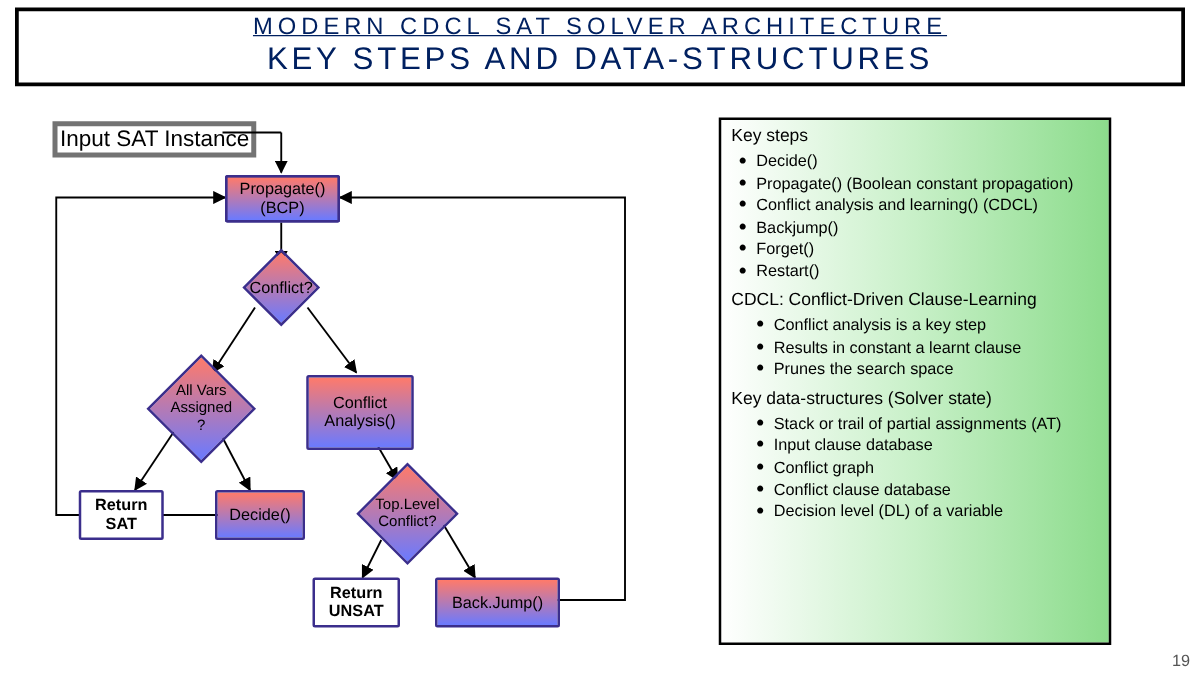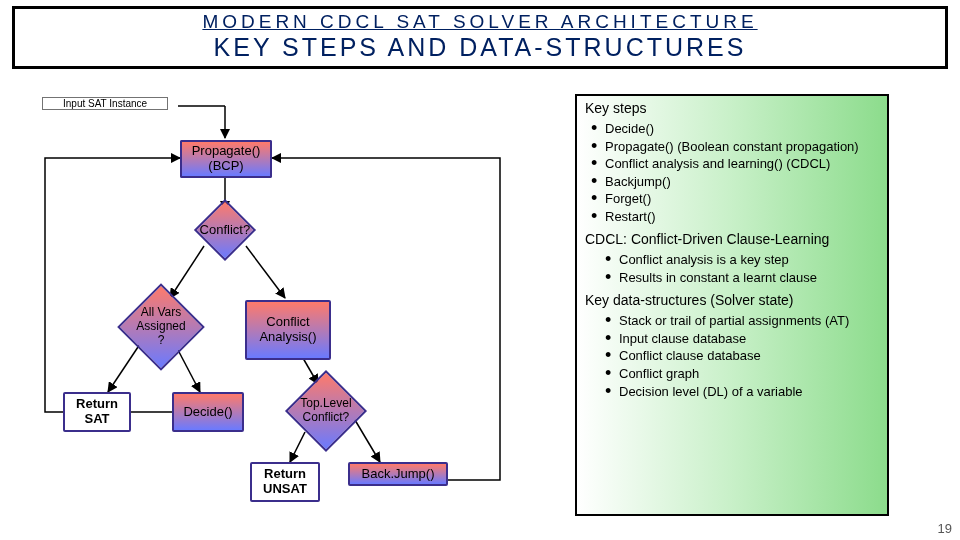--- a/index.html
+++ b/index.html
@@ -29,23 +29,23 @@
     font-weight: 400;
   }
   .title-box .t2 {
     font-size: 25px;
     color: #002060;
     font-weight: 400;
     letter-spacing: 3px;
   }
   .input-box {
     position: absolute;
-    border: 1px solid #737373;
-    padding: 0 20px;
-    font-size: 10px;
+    border: 4px solid #737373;
+    padding: 0 2px;
+    font-size: 18px;
     background: #fff;
   }
   .node {
     position: absolute;
     border: 2px solid;
     text-align: center;
     display: flex;
     align-items: center;
     justify-content: center;
     font-size: 13px;
@@ -171,42 +171,43 @@
 <div class="node diamond" style="left:297px; top:382px; width:58px; height:58px; border-color:#3b2e8c; background:linear-gradient(to bottom right,#ff7a6a,#6a7aff);">
   <span class="inner" style="white-space:pre-line; font-size:12px;">Top.Level
 Conflict?</span>
 </div>
 
 <div class="node rect" style="left:250px; top:462px; width:70px; height:40px; border-color:#3b2e8c; background:#fff; font-weight:bold;">
   <span style="white-space:pre-line;">Return
 UNSAT</span>
 </div>
 
-<div class="node rect" style="left:348px; top:462px; width:100px; height:24px; border-color:#3b2e8c; background:linear-gradient(to bottom,#ff7a6a,#6a7aff);">
+<div class="node rect" style="left:348px; top:462px; width:100px; height:40px; border-color:#3b2e8c; background:linear-gradient(to bottom,#ff7a6a,#6a7aff);">
   <span>Back.Jump()</span>
 </div>
 
 <div class="panel" style="left:575px; top:94px; width:314px; height:422px;">
   <div class="section-title">Key steps</div>
   <ul>
     <li>Decide()</li>
     <li>Propagate() (Boolean constant propagation)</li>
     <li>Conflict analysis and learning() (CDCL)</li>
     <li>Backjump()</li>
     <li>Forget()</li>
     <li>Restart()</li>
   </ul>
   <div class="section-title" style="margin-top:6px;">CDCL: Conflict-Driven Clause-Learning</div>
   <ul class="subul">
     <li>Conflict analysis is a key step</li>
     <li>Results in constant a learnt clause</li>
+    <li>Prunes the search space</li>
   </ul>
   <div class="section-title" style="margin-top:6px;">Key data-structures (Solver state)</div>
   <ul class="subul">
     <li>Stack or trail of partial assignments (AT)</li>
     <li>Input clause database</li>
+    <li>Conflict graph</li>
     <li>Conflict clause database</li>
-    <li>Conflict graph</li>
     <li>Decision level (DL) of a variable</li>
   </ul>
 </div>
 
 <div class="pagenum">19</div>
 
 </body></html>

